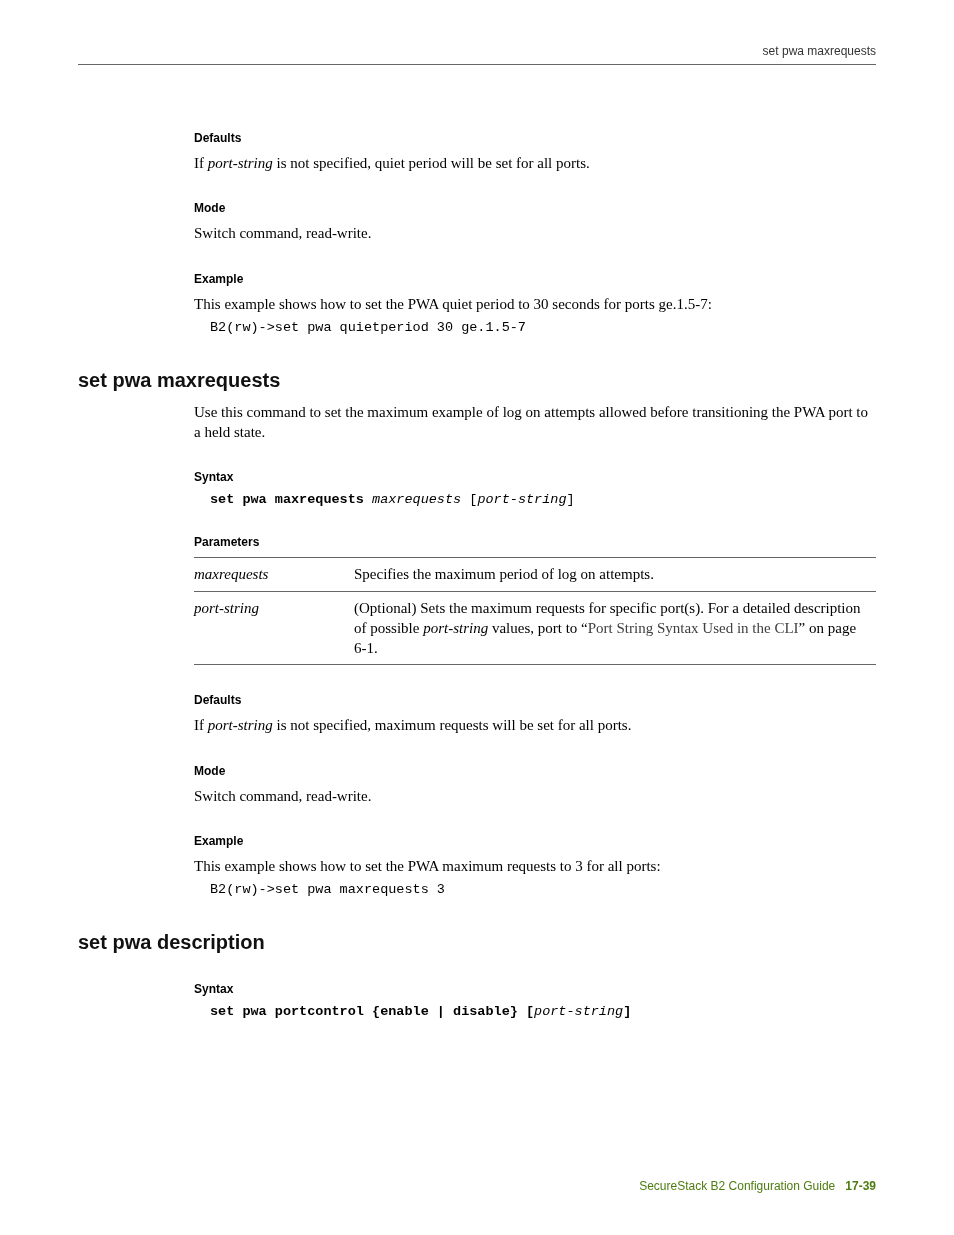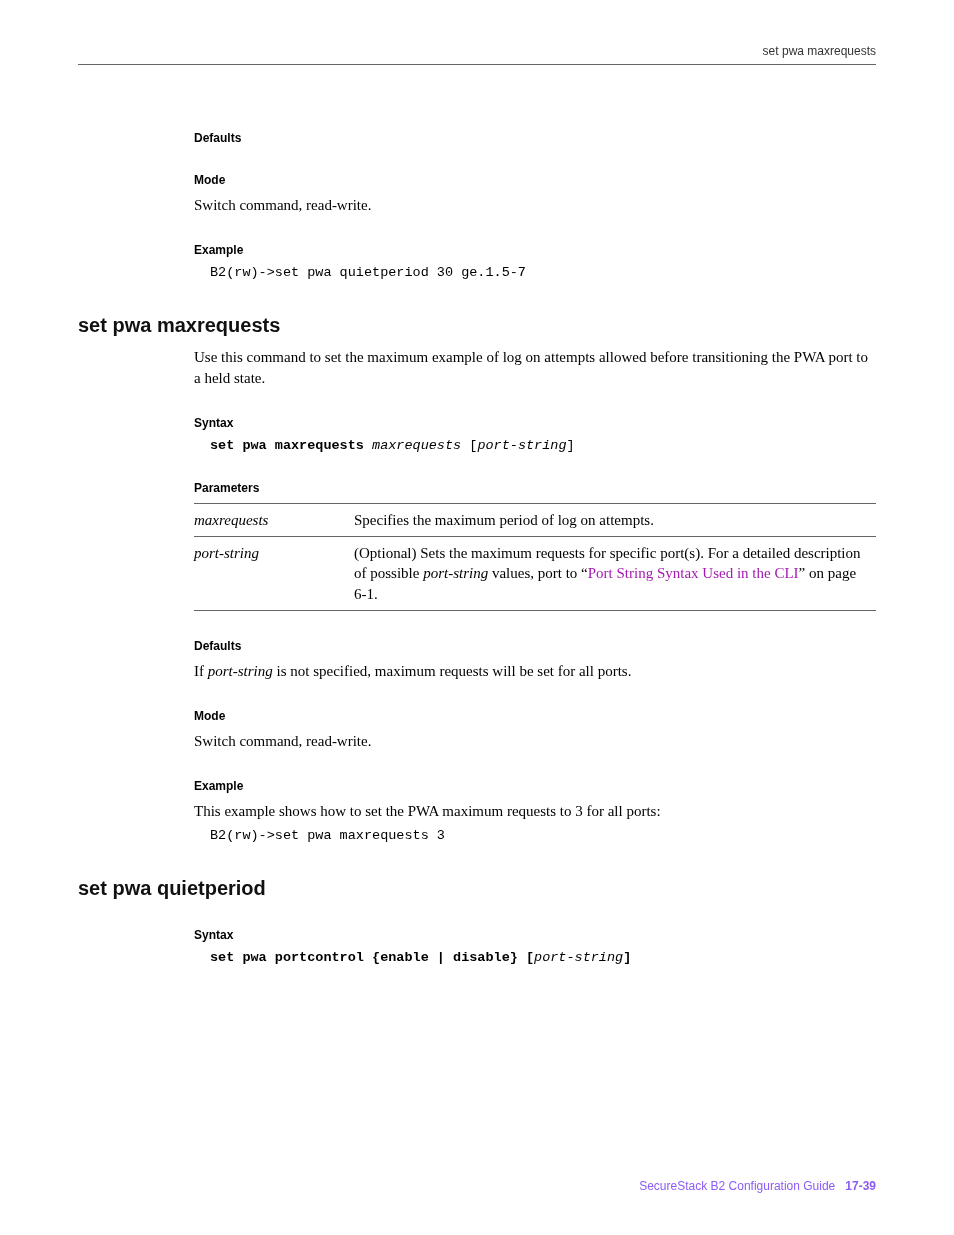--- a/index.html
+++ b/index.html
@@ -65,46 +65,50 @@
     border-top: 1px solid #666;
     border-bottom: 1px solid #666;
     padding: 6px 10px 6px 0;
     vertical-align: top;
     line-height: 1.35;
   }
   table.params td:first-child {
     width: 150px;
     font-style: italic;
   }
-  .link { color: #a21caf; }
+  .link { color: #404040; }
   .footer {
     position: absolute;
     left: 78px;
     right: 78px;
     bottom: 42px;
     font-family: Arial, Helvetica, sans-serif;
     font-size: 12px;
-    color: #8b5cf6;
+    color: #4d7c0f;
     text-align: right;
   }
 </style>
 </head>
 <body>
 
 <div class="page">
   <div class="running-head">set pwa maxrequests</div>
 
   <div class="content">
 
     <div class="h3">Defaults</div>
+    <p class="body">
+      <span>If </span><span class="italic">port-string</span><span> is not specified, quiet period will be set for all ports.</span>
+    </p>
 
     <div class="h3">Mode</div>
     <p class="body">Switch command, read-write.</p>
 
     <div class="h3">Example</div>
+    <p class="body">This example shows how to set the PWA quiet period to 30 seconds for ports ge.1.5-7:</p>
     <span class="mono">B2(rw)-&gt;set pwa quietperiod 30 ge.1.5-7</span>
 
     <div class="h2">set pwa maxrequests</div>
     <p class="body">Use this command to set the maximum example of log on attempts allowed before transitioning the PWA port to a held state.</p>
 
     <div class="h3">Syntax</div>
     <span class="mono"><b>set pwa maxrequests</b><i> maxrequests </i><span>[</span><i>port-string</i><span>]</span></span>
 
     <div class="h3">Parameters</div>
     <table class="params">
@@ -127,21 +131,21 @@
       <span>If </span><span class="italic">port-string</span><span> is not specified, maximum requests will be set for all ports.</span>
     </p>
 
     <div class="h3">Mode</div>
     <p class="body">Switch command, read-write.</p>
 
     <div class="h3">Example</div>
     <p class="body">This example shows how to set the PWA maximum requests to 3 for all ports:</p>
     <span class="mono">B2(rw)-&gt;set pwa maxrequests 3</span>
 
-    <div class="h2">set pwa quietperiod</div>
+    <div class="h2">set pwa description</div>
 
     <div class="h3">Syntax</div>
     <span class="mono"><b>set pwa portcontrol {enable | disable} [</b><i>port-string</i><b>]</b></span>
 
   </div>
 
   <div class="footer">
     <span>SecureStack B2 Configuration Guide</span>&nbsp;&nbsp;&nbsp;<b>17-39</b>
   </div>
 </div>

